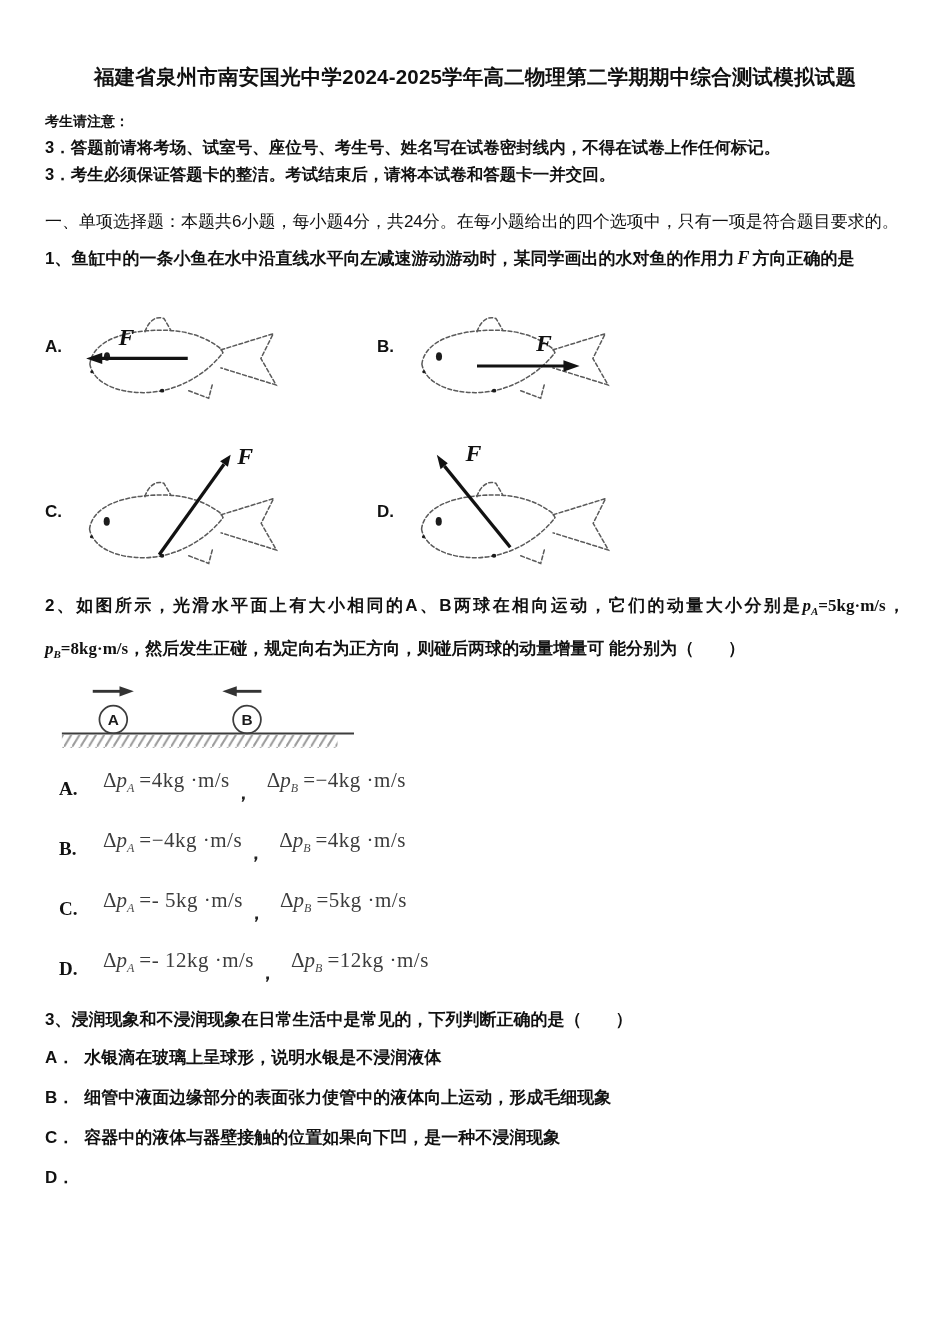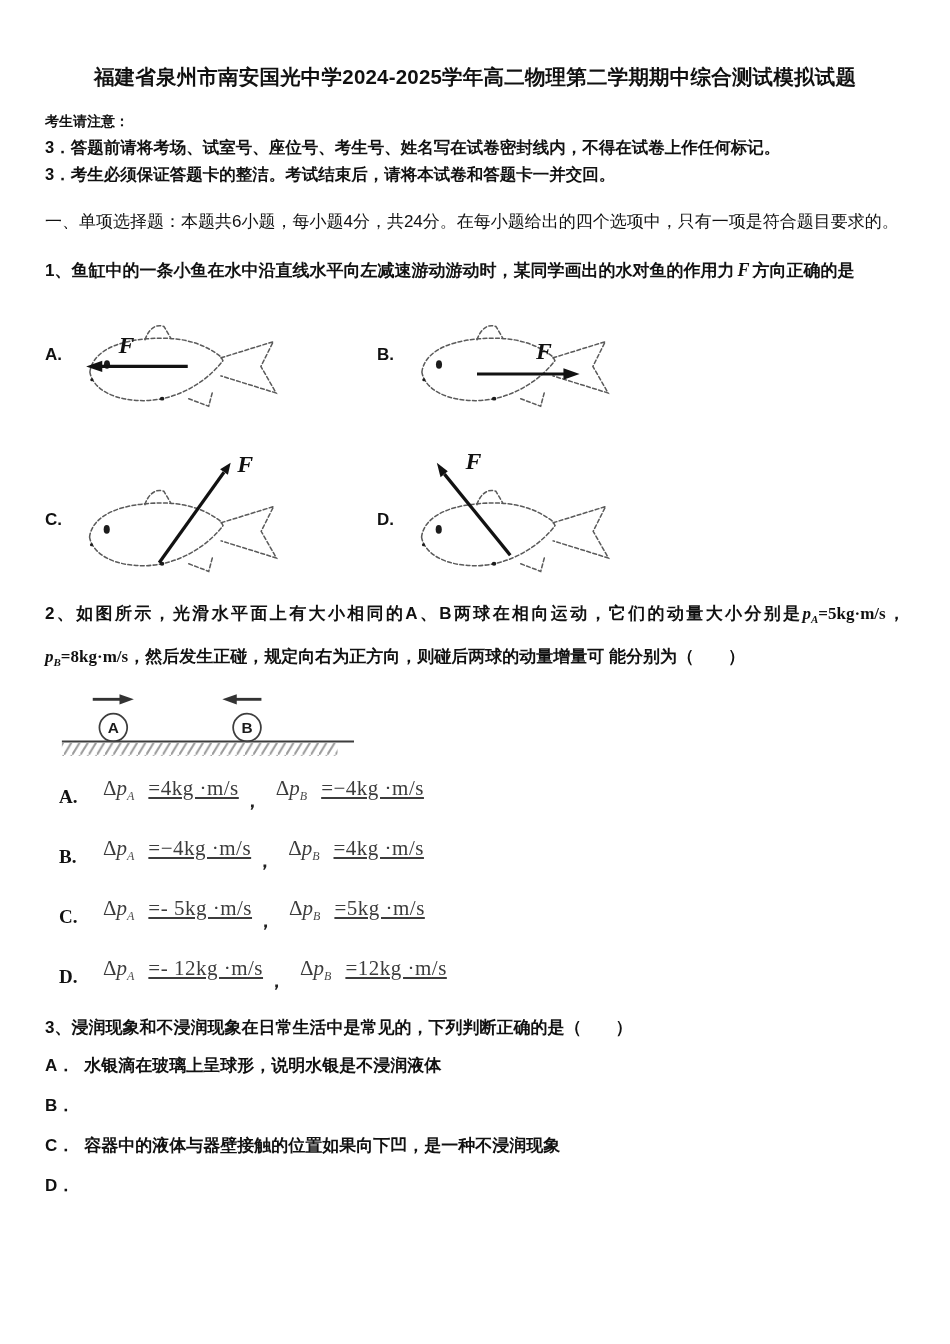--- a/index.html
+++ b/index.html
@@ -11,21 +11,21 @@
     font-family:"Liberation Sans","DejaVu Sans",sans-serif;
     color:#111;
   }
   .title {
     font-size:20.5px; font-weight:700; text-align:center;
     letter-spacing:0.2px; line-height:30px; margin-bottom:16px;
   }
   .notice-heading { font-size:14px; font-weight:600; line-height:26px; }
   .notice-item { font-size:16.5px; font-weight:600; line-height:27px; text-align:justify; }
   .section-heading { font-size:17px; font-weight:400; line-height:24px; margin-top:22px; }
-  .q-stem { font-size:17px; font-weight:600; line-height:24px; margin-top:24px; }
+  .q-stem { font-size:17px; font-weight:600; line-height:32px; margin-top:8px; }
   .fsym { font-family:"Liberation Serif","DejaVu Serif",serif; font-style:italic; font-weight:700; font-size:18px; padding:0 3px; }
 
   
   .fish-grid { display:grid; grid-template-columns:332px auto; row-gap:24px; margin-top:34px; }
   .fish-cell { display:flex; align-items:flex-start; gap:16px; }
   .q1-label { font-size:17px; font-weight:700; }
   .lab-r1 { margin-top:28px; }
   .lab-r2 { margin-top:74px; }
   .fish-line { fill:none; stroke:#5a5a5a; stroke-width:1.6; stroke-dasharray:4 2.6; stroke-linecap:round; }
   .fish-dot { fill:#1c1c1c; }
@@ -44,21 +44,21 @@
   .dg-ball-label { font-size:15px; font-weight:600; fill:#1a1a1a; font-family:"Liberation Sans",sans-serif; }
   .dg-arrow { stroke:#333; stroke-width:2.8; }
   .dg-ahead { fill:#333; }
 
   .q2-opts { margin-top:16px; }
   .q2-opt { display:flex; align-items:flex-start; height:44px; margin-bottom:16px; }
   .q2-opt-label { font-family:"Liberation Serif","DejaVu Serif",serif; font-weight:700; font-size:19px; width:58px; padding-left:14px; margin-top:10px; }
   .frm { font-family:"Liberation Serif","DejaVu Serif",serif; font-size:21px; color:#3c3c3c; white-space:nowrap; }
   .frm .pvar { font-size:21px; color:#3c3c3c; font-weight:400; }
   .fsub { font-family:"Liberation Serif","DejaVu Serif",serif; font-style:italic; font-size:12px; color:#4a4a4a; }
-  .fval { margin-left:14px; letter-spacing:0.5px;text-decoration:underline; }
+  .fval { margin-left:5px; letter-spacing:0.5px; }
   .frm-comma { font-size:19px; font-weight:700; color:#222; position:relative; top:12px; margin:0 14px 0 4px; }
 
   
   .q3-stem { font-size:17px; font-weight:600; line-height:24px; }
   .q3-opts { margin-top:14px; }
   .q3-opt { display:flex; gap:10px; margin-bottom:16px; line-height:24px; }
   .q3-opt-label { font-size:17px; font-weight:700; }
   .q3-opt-text { font-size:17px; font-weight:600; }
 </style>
 </head>
@@ -198,20 +198,21 @@
 
   <p class="q3-stem">3、浸润现象和不浸润现象在日常生活中是常见的，下列判断正确的是（　　）</p>
 
   <div class="q3-opts">
     <div class="q3-opt">
       <span class="q3-opt-label">A．</span>
       <span class="q3-opt-text">水银滴在玻璃上呈球形，说明水银是不浸润液体</span>
     </div>
     <div class="q3-opt">
       <span class="q3-opt-label">B．</span>
+      <span class="q3-opt-text">细管中液面边缘部分的表面张力使管中的液体向上运动，形成毛细现象</span>
     </div>
     <div class="q3-opt">
       <span class="q3-opt-label">C．</span>
       <span class="q3-opt-text">容器中的液体与器壁接触的位置如果向下凹，是一种不浸润现象</span>
     </div>
     <div class="q3-opt">
       <span class="q3-opt-label">D．</span>
     </div>
   </div>
 

